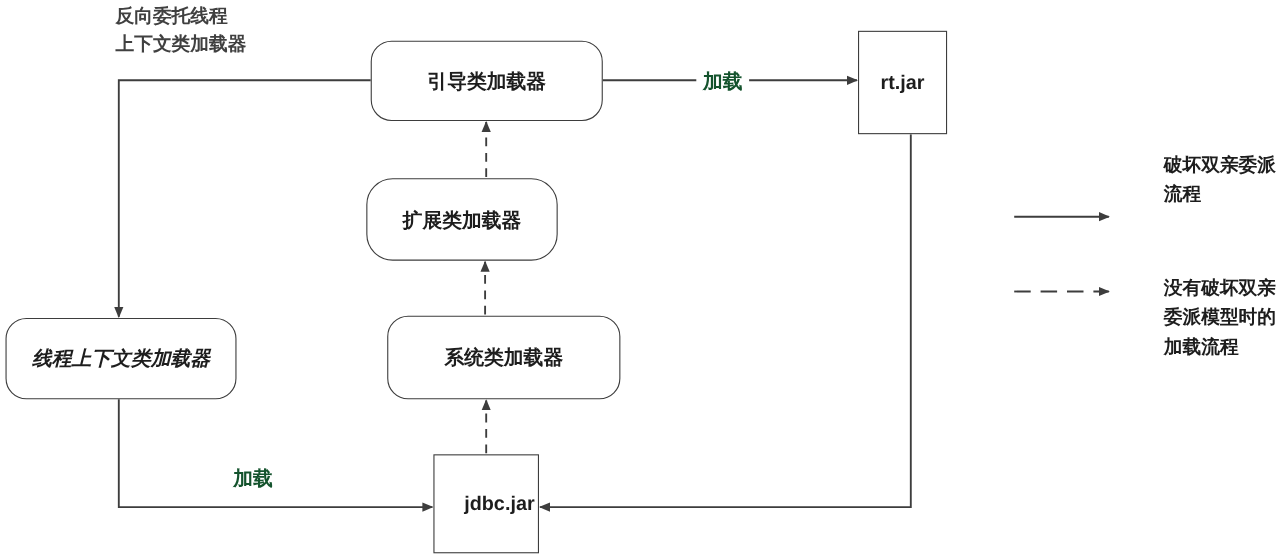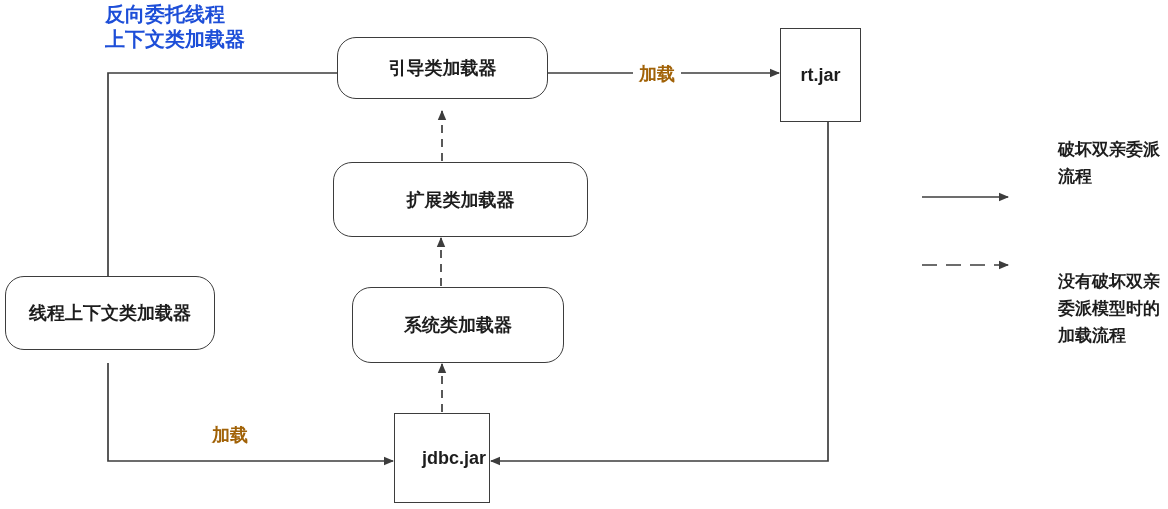--- a/index.html
+++ b/index.html
@@ -17,27 +17,27 @@
     box-sizing:border-box;
     border:1.8px solid #3d3d3d;
     background:#ffffff;
     display:flex;align-items:center;justify-content:center;
     font-size:18px;font-weight:600;color:#1d1d1d;
     text-align:center;
   }
   .rounded{border-radius:19px;}
   .edge-label{
     position:absolute;
-    font-size:18px;font-weight:600;color:#a16207;
+    font-size:18px;font-weight:600;color:#14532d;
     white-space:nowrap;
   }
   .on-line{background:#ffffff;padding:0 6px;}
   .annotation{
     position:absolute;left:105px;top:2px;
-    font-size:20px;font-weight:600;color:#1d4ed8;
+    font-size:17px;font-weight:600;color:#404040;
     line-height:25px;white-space:nowrap;
   }
   .legend-text{
     position:absolute;left:1058px;
     font-size:17px;font-weight:600;color:#1d1d1d;
     line-height:27px;white-space:nowrap;
   }
 </style>
 </head>
 <body>
@@ -69,52 +69,52 @@
       <path d="M922,197 L1008,197" marker-end="url(#arrow)"></path>
       <path d="M922,265 L1008,265" stroke-dasharray="15 9" marker-end="url(#arrow)"></path>
     </g>
   </svg>
 
   <div class="annotation">
     <div>反向委托线程</div>
     <div>上下文类加载器</div>
   </div>
 
-  <div class="node rounded" style="left:337px;top:37px;width:211px;height:62px;">
+  <div class="node rounded" style="left:337px;top:37px;width:211px;height:73px;">
     <span>引导类加载器</span>
   </div>
 
-  <div class="node rounded" style="left:333px;top:162px;width:255px;height:75px;">
+  <div class="node rounded" style="left:333px;top:162px;width:174px;height:75px;border-radius:24px;">
     <span>扩展类加载器</span>
   </div>
 
   <div class="node rounded" style="left:352px;top:287px;width:212px;height:76px;">
     <span>系统类加载器</span>
   </div>
 
-  <div class="node rounded" style="left:5px;top:276px;width:210px;height:74px;">
+  <div class="node rounded" style="left:5px;top:289px;width:210px;height:74px;font-style:italic;">
     <span>线程上下文类加载器</span>
   </div>
 
   <div class="node" style="left:780px;top:28px;width:81px;height:94px;">
     <span>rt.jar</span>
   </div>
 
   <div class="node" style="left:394px;top:413px;width:96px;height:90px;padding-left:24px;">
     <span>jdbc.jar</span>
   </div>
 
   <div class="edge-label on-line" style="left:633px;top:62px;">加载</div>
 
   <div class="edge-label" style="left:212px;top:423px;">加载</div>
 
   <div class="legend-text" style="top:136px;">
     <div>破坏双亲委派</div>
     <div>流程</div>
   </div>
 
-  <div class="legend-text" style="top:248px;margin-top:20px;">
+  <div class="legend-text" style="top:248px;">
     <div>没有破坏双亲</div>
     <div>委派模型时的</div>
     <div>加载流程</div>
   </div>
 
 </div>
 
 </body></html>

